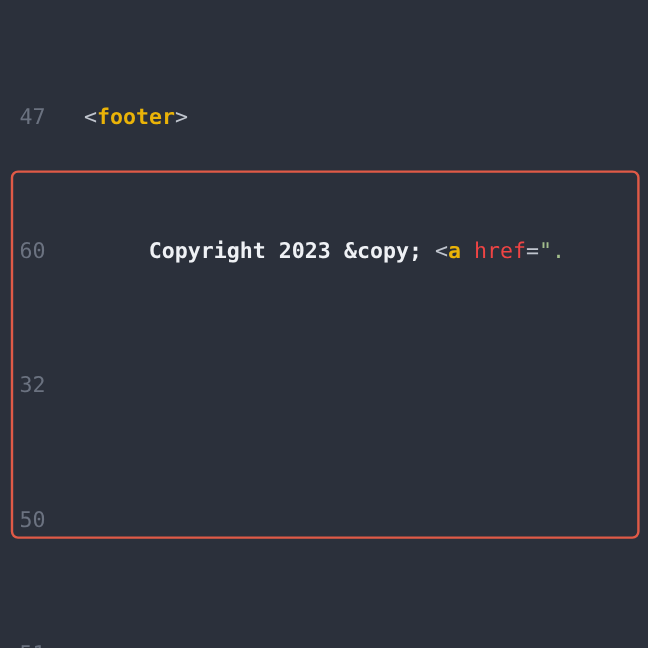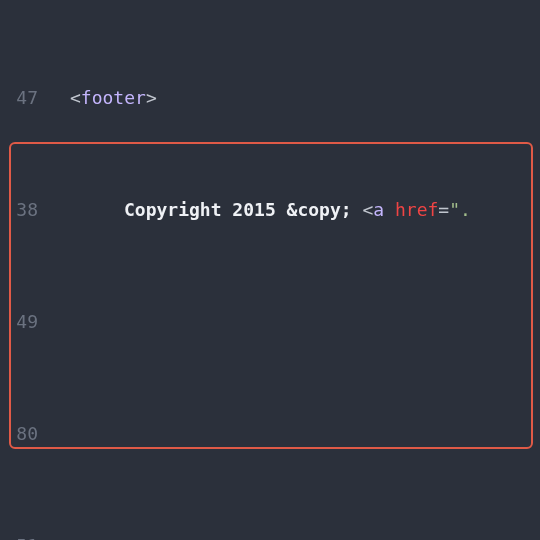--- a/index.html
+++ b/index.html
@@ -25,21 +25,21 @@
     text-align:right;
     color:#6b7280;
     padding-right:14px;
     flex:none;
     user-select:none;
   }
   .code { flex:none; }
   .indent1 { padding-left: 18px; }
   .indent2 { padding-left: 72px; }
 
-  .tag   { color:#c4b5fd; }   
+  .tag   { color:#eab308;font-weight:bold; }   
   .punct { color:#c0c5ce; }   
   .attr  { color:#ef4444; }   
   .str   { color:#a3be8c; }
   .txt   { color:#eff1f5; font-weight:bold; }
 
   .hlbox {
     position:absolute;
     left:9px; right:7px;
     top:142px; height:307px;
     border:2px solid #e05a47;
@@ -51,30 +51,30 @@
 <body>
 
 <div class="editor">
 
   <div class="line">
     <span class="gutter">47</span>
     <span class="code indent1"><span class="punct">&lt;</span><span class="tag">footer</span><span class="punct">&gt;</span></span>
   </div>
 
   <div class="line">
-    <span class="gutter">38</span>
-    <span class="code indent2"><span class="txt">Copyright 2015 </span><span class="txt">&amp;copy;</span><span class="txt"> </span><span class="punct">&lt;</span><span class="tag">a</span><span class="punct"> </span><span class="attr">href</span><span class="punct">=</span><span class="str">".</span></span>
+    <span class="gutter">60</span>
+    <span class="code indent2"><span class="txt">Copyright 2023 </span><span class="txt">&amp;copy;</span><span class="txt"> </span><span class="punct">&lt;</span><span class="tag">a</span><span class="punct"> </span><span class="attr">href</span><span class="punct">=</span><span class="str">".</span></span>
   </div>
 
   <div class="line">
-    <span class="gutter">49</span>
+    <span class="gutter">32</span>
   </div>
 
   <div class="line">
-    <span class="gutter">80</span>
+    <span class="gutter">50</span>
     <span class="code"></span>
   </div>
 
   <div class="line">
     <span class="gutter">51</span>
     <span class="code"></span>
   </div>
 
   
 

